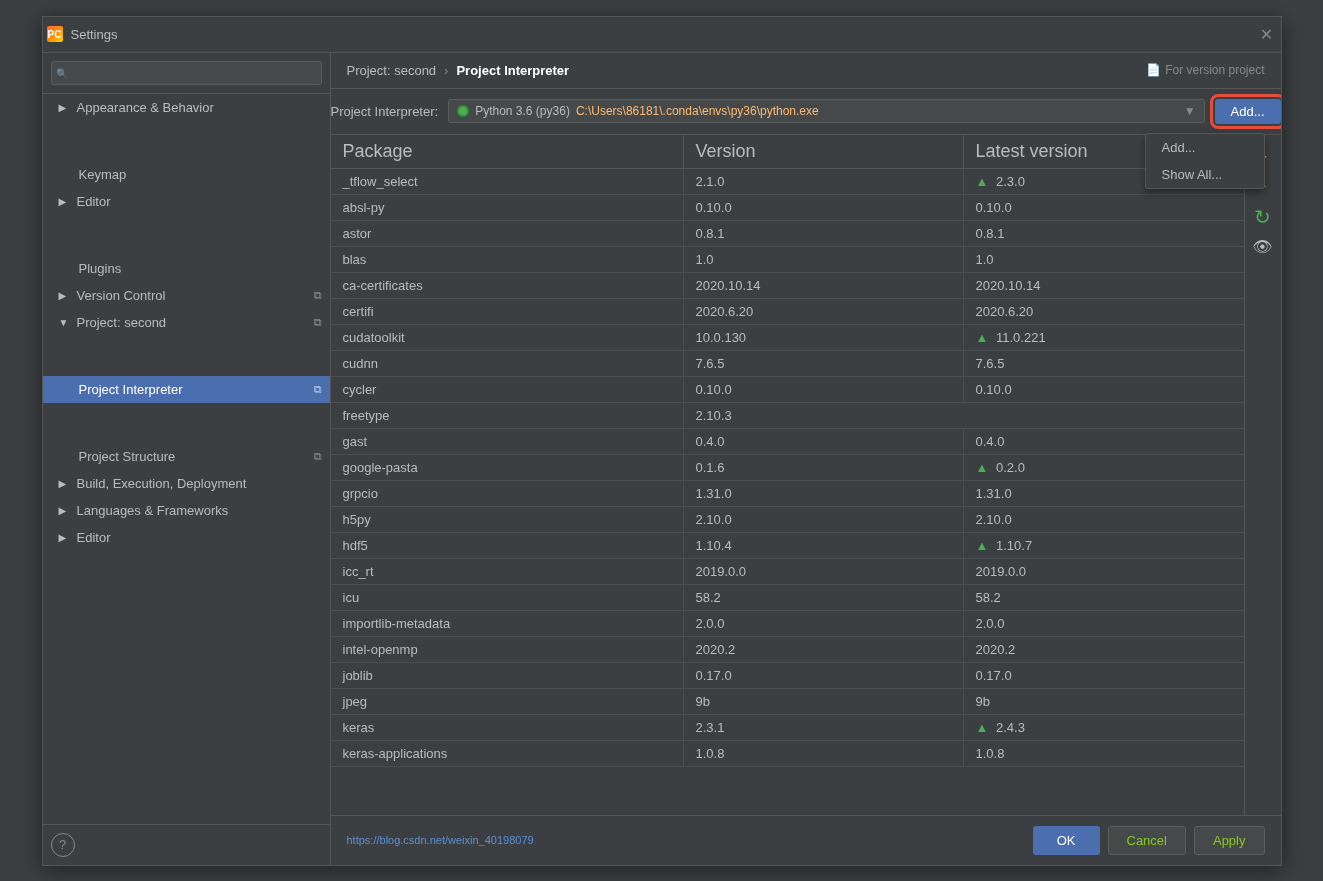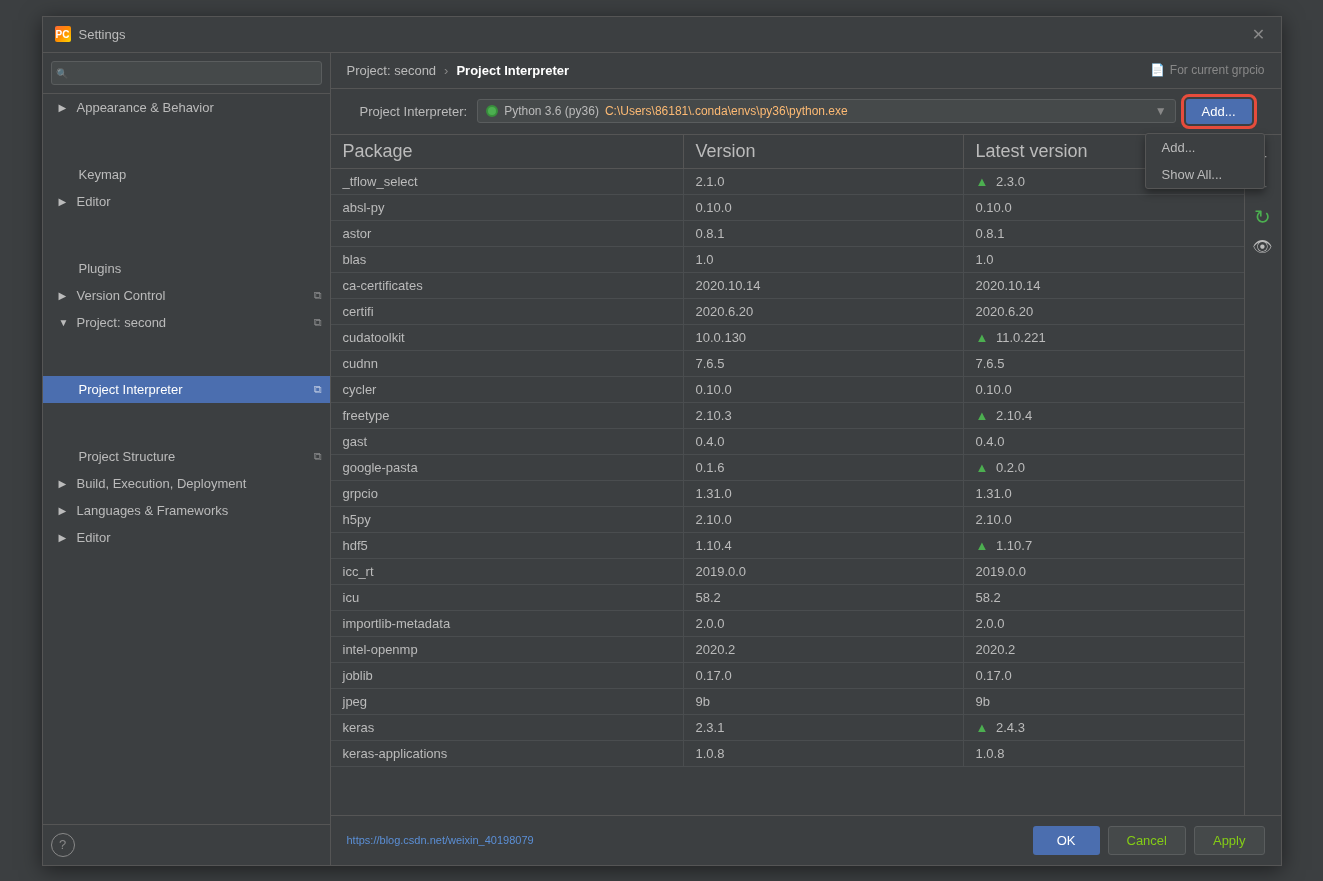--- a/index.html
+++ b/index.html
@@ -22,21 +22,21 @@
       box-shadow: 0 4px 20px rgba(0,0,0,0.5);
       display: flex;
       flex-direction: column;
     }
     .title-bar {
       background: #3c3f41;
       height: 36px;
       display: flex;
       align-items: center;
       justify-content: space-between;
-      padding: 0 12px;
+      padding: 0 4px;
       border-bottom: 1px solid #555;
       flex-shrink: 0;
     }
     .title-bar-left {
       display: flex;
       align-items: center;
       gap: 8px;
     }
     .title-bar-logo {
       width: 16px;
@@ -183,21 +183,21 @@
     }
     .for-current {
       margin-left: auto;
       color: #888;
       font-size: 12px;
       display: flex;
       align-items: center;
       gap: 4px;
     }
     .interpreter-bar {
-      padding: 10px 29px;
+      padding: 10px 0;
       display: flex;
       align-items: center;
       gap: 10px;
       border-bottom: 1px solid #555;
       flex-shrink: 0;
       position: relative;
     }
     .interpreter-label {
       color: #bbbbbb;
       font-size: 13px;
@@ -451,21 +451,21 @@
     </div>
 
     <div class="main-content">
 
       <div class="breadcrumb-bar">
         <span class="breadcrumb-item">Project: second</span>
         <span class="breadcrumb-sep">›</span>
         <span class="breadcrumb-item active">Project Interpreter</span>
         <div class="for-current">
           <span>📄</span>
-          <span>For current grpcio</span>
+          <span>For version project</span>
         </div>
       </div>
 
       <div class="interpreter-bar">
         <span class="interpreter-label">Project Interpreter:</span>
         <div class="interpreter-select" style="position:relative;">
           <div class="green-dot"></div>
           <span>Python 3.6 (py36)</span>
           <span class="interpreter-path">C:\Users\86181\.conda\envs\py36\python.exe</span>
           <span class="interpreter-dropdown">▼</span>
@@ -527,21 +527,20 @@
                 <div class="td">7.6.5</div>
               </div>
               <div class="tr">
                 <div class="td">cycler</div>
                 <div class="td">0.10.0</div>
                 <div class="td">0.10.0</div>
               </div>
               <div class="tr">
                 <div class="td">freetype</div>
                 <div class="td">2.10.3</div>
-                <div class="td"><span class="update-arrow">▲ </span>2.10.4</div>
               </div>
               <div class="tr">
                 <div class="td">gast</div>
                 <div class="td">0.4.0</div>
                 <div class="td">0.4.0</div>
               </div>
               <div class="tr">
                 <div class="td">google-pasta</div>
                 <div class="td">0.1.6</div>
                 <div class="td"><span class="update-arrow">▲ </span>0.2.0</div>

